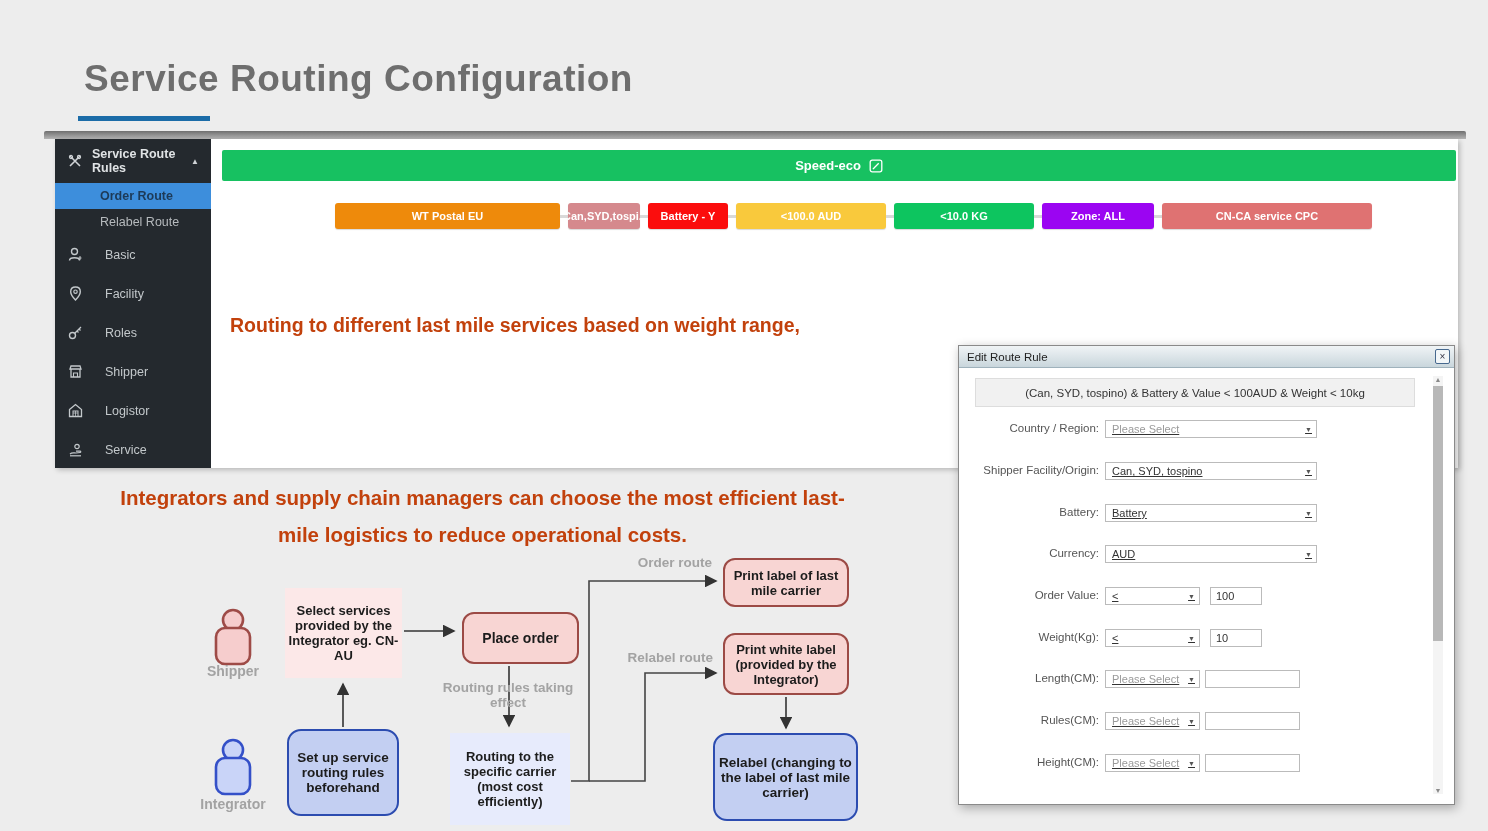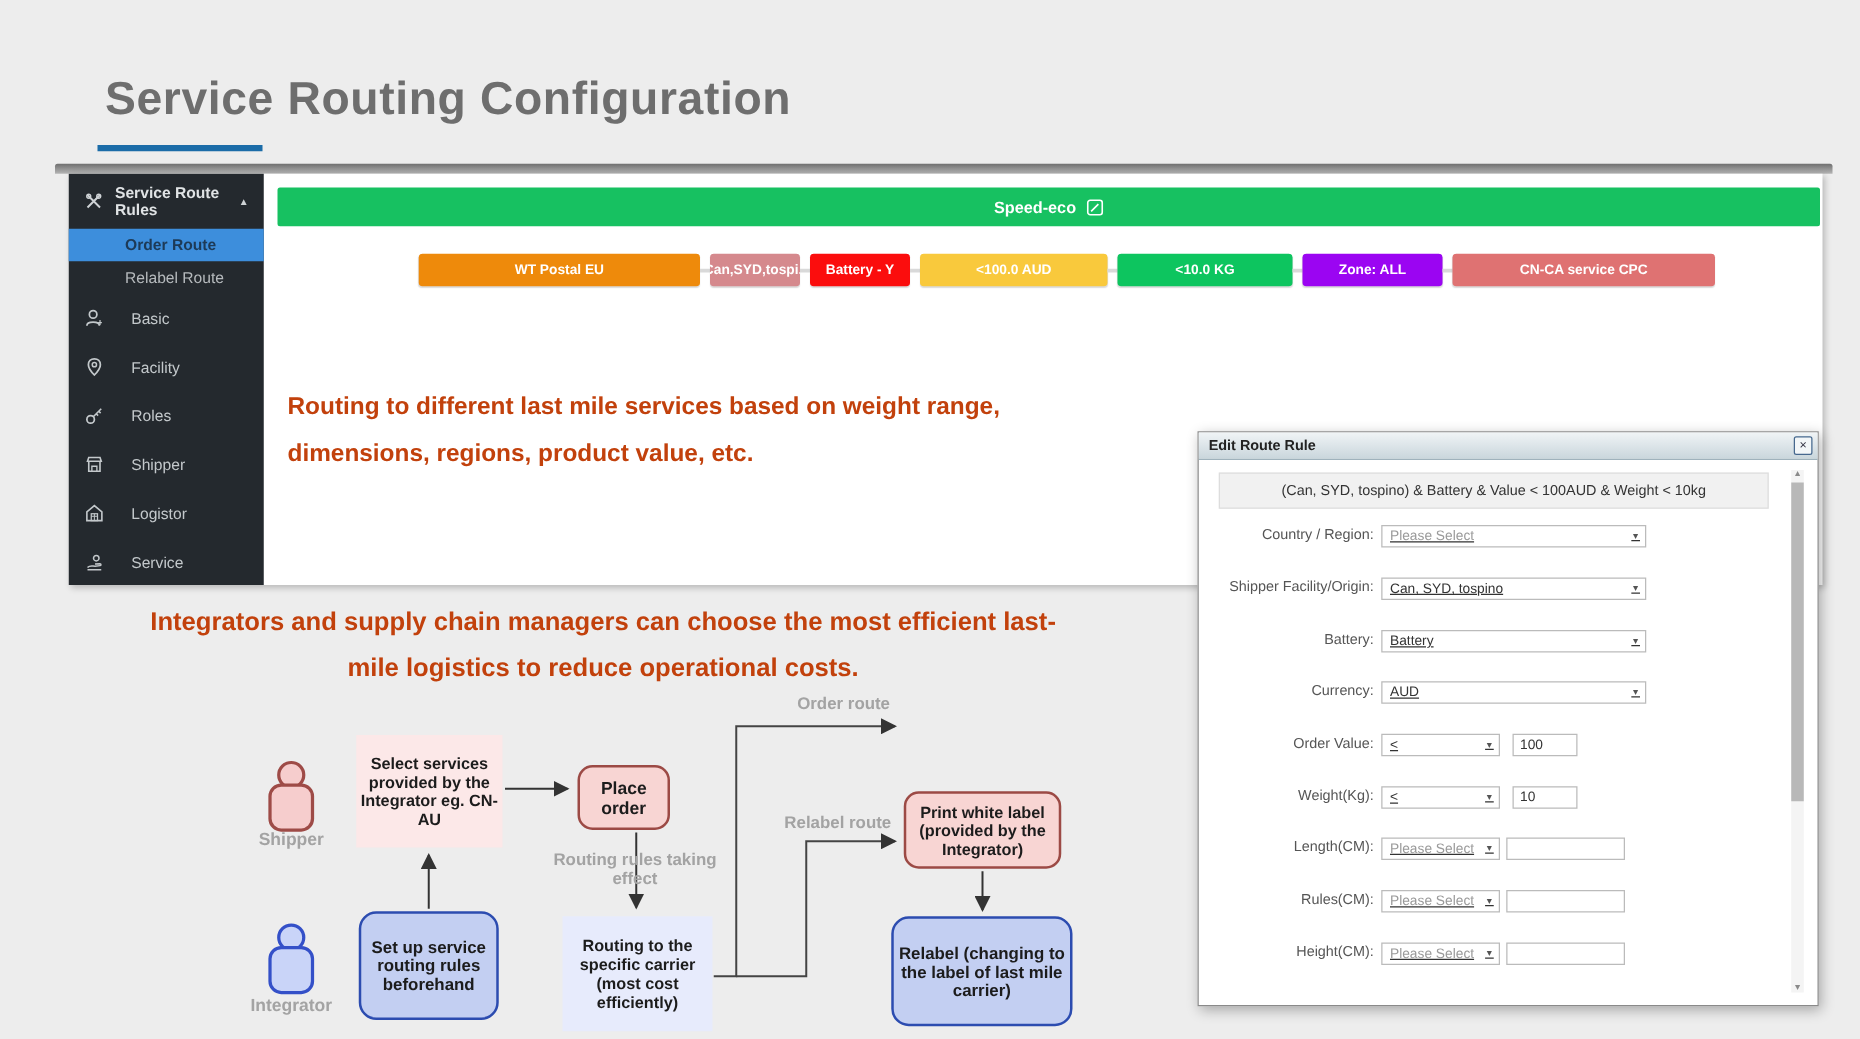--- a/index.html
+++ b/index.html
@@ -41,21 +41,21 @@
   
   .note { position:absolute; color:#c2410c; font-weight:bold; }
   .note1 { left:230px; top:306px; font-size:19.5px; line-height:38px; }
   .note2 { left:25px; top:479px; width:915px; font-size:20.5px; line-height:37px; text-align:center; }
 
   
   .dialog { position:absolute; left:958px; top:345px; width:497px; height:460px; background:#fff;
     border:1px solid #8a8a8a; box-shadow:2px 3px 10px rgba(0,0,0,.3); }
   .dlg-titlebar { height:22px; background:linear-gradient(#f0f4f6,#c9d6dc); border-bottom:1px solid #9fb2bc;
     display:flex; align-items:center; padding:0 4px 0 8px; }
-  .dlg-title { font-size:11.5px; font-weight:bold; color:#222;text-align:right; }
+  .dlg-title { font-size:11.5px; font-weight:normal; color:#222;text-align:right; }
   .dlg-close { margin-left:auto; width:15px; height:15px; border:1px solid #46688e; border-radius:2px; background:#f2f6f8;
     color:#334; font-size:10px; line-height:13px; text-align:center; cursor:pointer; }
   .dlg-summary { position:absolute; left:16px; top:32px; width:440px; height:29px; background:#f1f1f1; border:1px solid #dddddd;
     display:flex; align-items:center; justify-content:center; font-size:11.5px; color:#333; }
   .dlg-row { position:absolute; left:0; height:18px; width:100%; }
   .dlg-label { position:absolute; left:0; top:2px; width:140px; text-align:right; font-size:11.5px; color:#555; }
   .dlg-ctrl { position:absolute; top:0; display:flex; align-items:center; }
   .sel { height:18px; border:1px solid #bbb; background:#fff; display:flex; align-items:center;
     font-size:11px; color:#333; padding:0 4px 0 6px; cursor:pointer;text-decoration:underline; }
   .sel .caret { margin-left:auto; font-size:7px; color:#555; padding-left:6px; }
@@ -193,21 +193,20 @@
       <div class="chain-box" style="width: 140px; background: rgb(13, 197, 95);">&lt;10.0 KG</div>
       <div class="chain-conn"></div>
       <div class="chain-box" style="width: 112px; background: rgb(155, 5, 242);">Zone: ALL</div>
       <div class="chain-conn"></div>
       <div class="chain-box" style="width: 210px; background: rgb(223, 114, 114);">CN-CA service CPC</div>
     </div>
   </div>
 
   <div class="note note1">
     <div>Routing to different last mile services based on weight range,</div>
-    <div>dimensions, regions, product value, etc.</div>
   </div>
   <div class="note note2">
     <div>Integrators and supply chain managers can choose the most efficient last-</div>
     <div>mile logistics to reduce operational costs.</div>
   </div>
 
   <svg class="overlay" width="1488" height="831">
     <defs>
       <marker id="ah" markerWidth="9" markerHeight="8" refX="7" refY="4" orient="auto">
         <path d="M0,0 L8,4 L0,8 Z" fill="#333"></path>
@@ -231,25 +230,26 @@
 
   <div class="actor" style="left:212px; top:738px;">
     <svg width="42" height="58" viewBox="0 0 42 58">
         <circle cx="21" cy="12" r="10" fill="#c9d4f8" stroke="#3450c8" stroke-width="2.6"></circle>
         <rect x="4" y="20" width="34" height="36" rx="9" fill="#c9d4f8" stroke="#3450c8" stroke-width="2.6"></rect>
       </svg>
   </div>
   <div class="actor-label" style="left:190px; top:796px; width:86px;">Integrator</div>
 
   <div class="fc-box fc-flag-pink" style="left:285px; top:588px; width:117px; height:90px; font-size:13px;">Select services provided by the Integrator eg. CN-AU</div>
-  <div class="fc-box fc-pink" style="left:462px; top:612px; width:74px; height:52px; font-size:14px;">Place order</div>
+  <div class="fc-box fc-pink" style="left:462px; top:612px; width:117px; height:52px; font-size:14px;">Place order</div>
   <div class="fc-gray-label" style="left:424px; top:680px; width:168px; text-align:center;">Routing rules taking effect</div>
   <div class="fc-box fc-flag-blue" style="left:450px; top:733px; width:120px; height:92px; font-size:13px;">Routing to the specific carrier (most cost efficiently)</div>
   <div class="fc-box fc-blue" style="left:287px; top:729px; width:112px; height:87px; font-size:13.5px;">Set up service routing rules beforehand</div>
   <div class="fc-gray-label" style="left:630px; top:555px; width:82px; text-align:right;">Order route</div>
+  <div class="fc-box fc-pink" style="left:723px; top:558px; width:126px; height:49px; font-size:13px;">Print label of last mile carrier</div>
   <div class="fc-gray-label" style="left:625px; top:650px; width:88px; text-align:right;">Relabel route</div>
   <div class="fc-box fc-pink" style="left:723px; top:633px; width:126px; height:62px; font-size:13px;">Print white label (provided by the Integrator)</div>
   <div class="fc-box fc-blue" style="left:713px; top:733px; width:145px; height:88px; font-size:13.5px;">Relabel (changing to the label of last mile carrier)</div>
 
   <div class="dialog">
     <div class="dlg-titlebar">
       <span class="dlg-title">Edit Route Rule</span>
       <span class="dlg-close">×</span>
     </div>
     <div class="dlg-summary">(Can, SYD, tospino) &amp; Battery &amp; Value &lt; 100AUD &amp; Weight &lt; 10kg</div>

